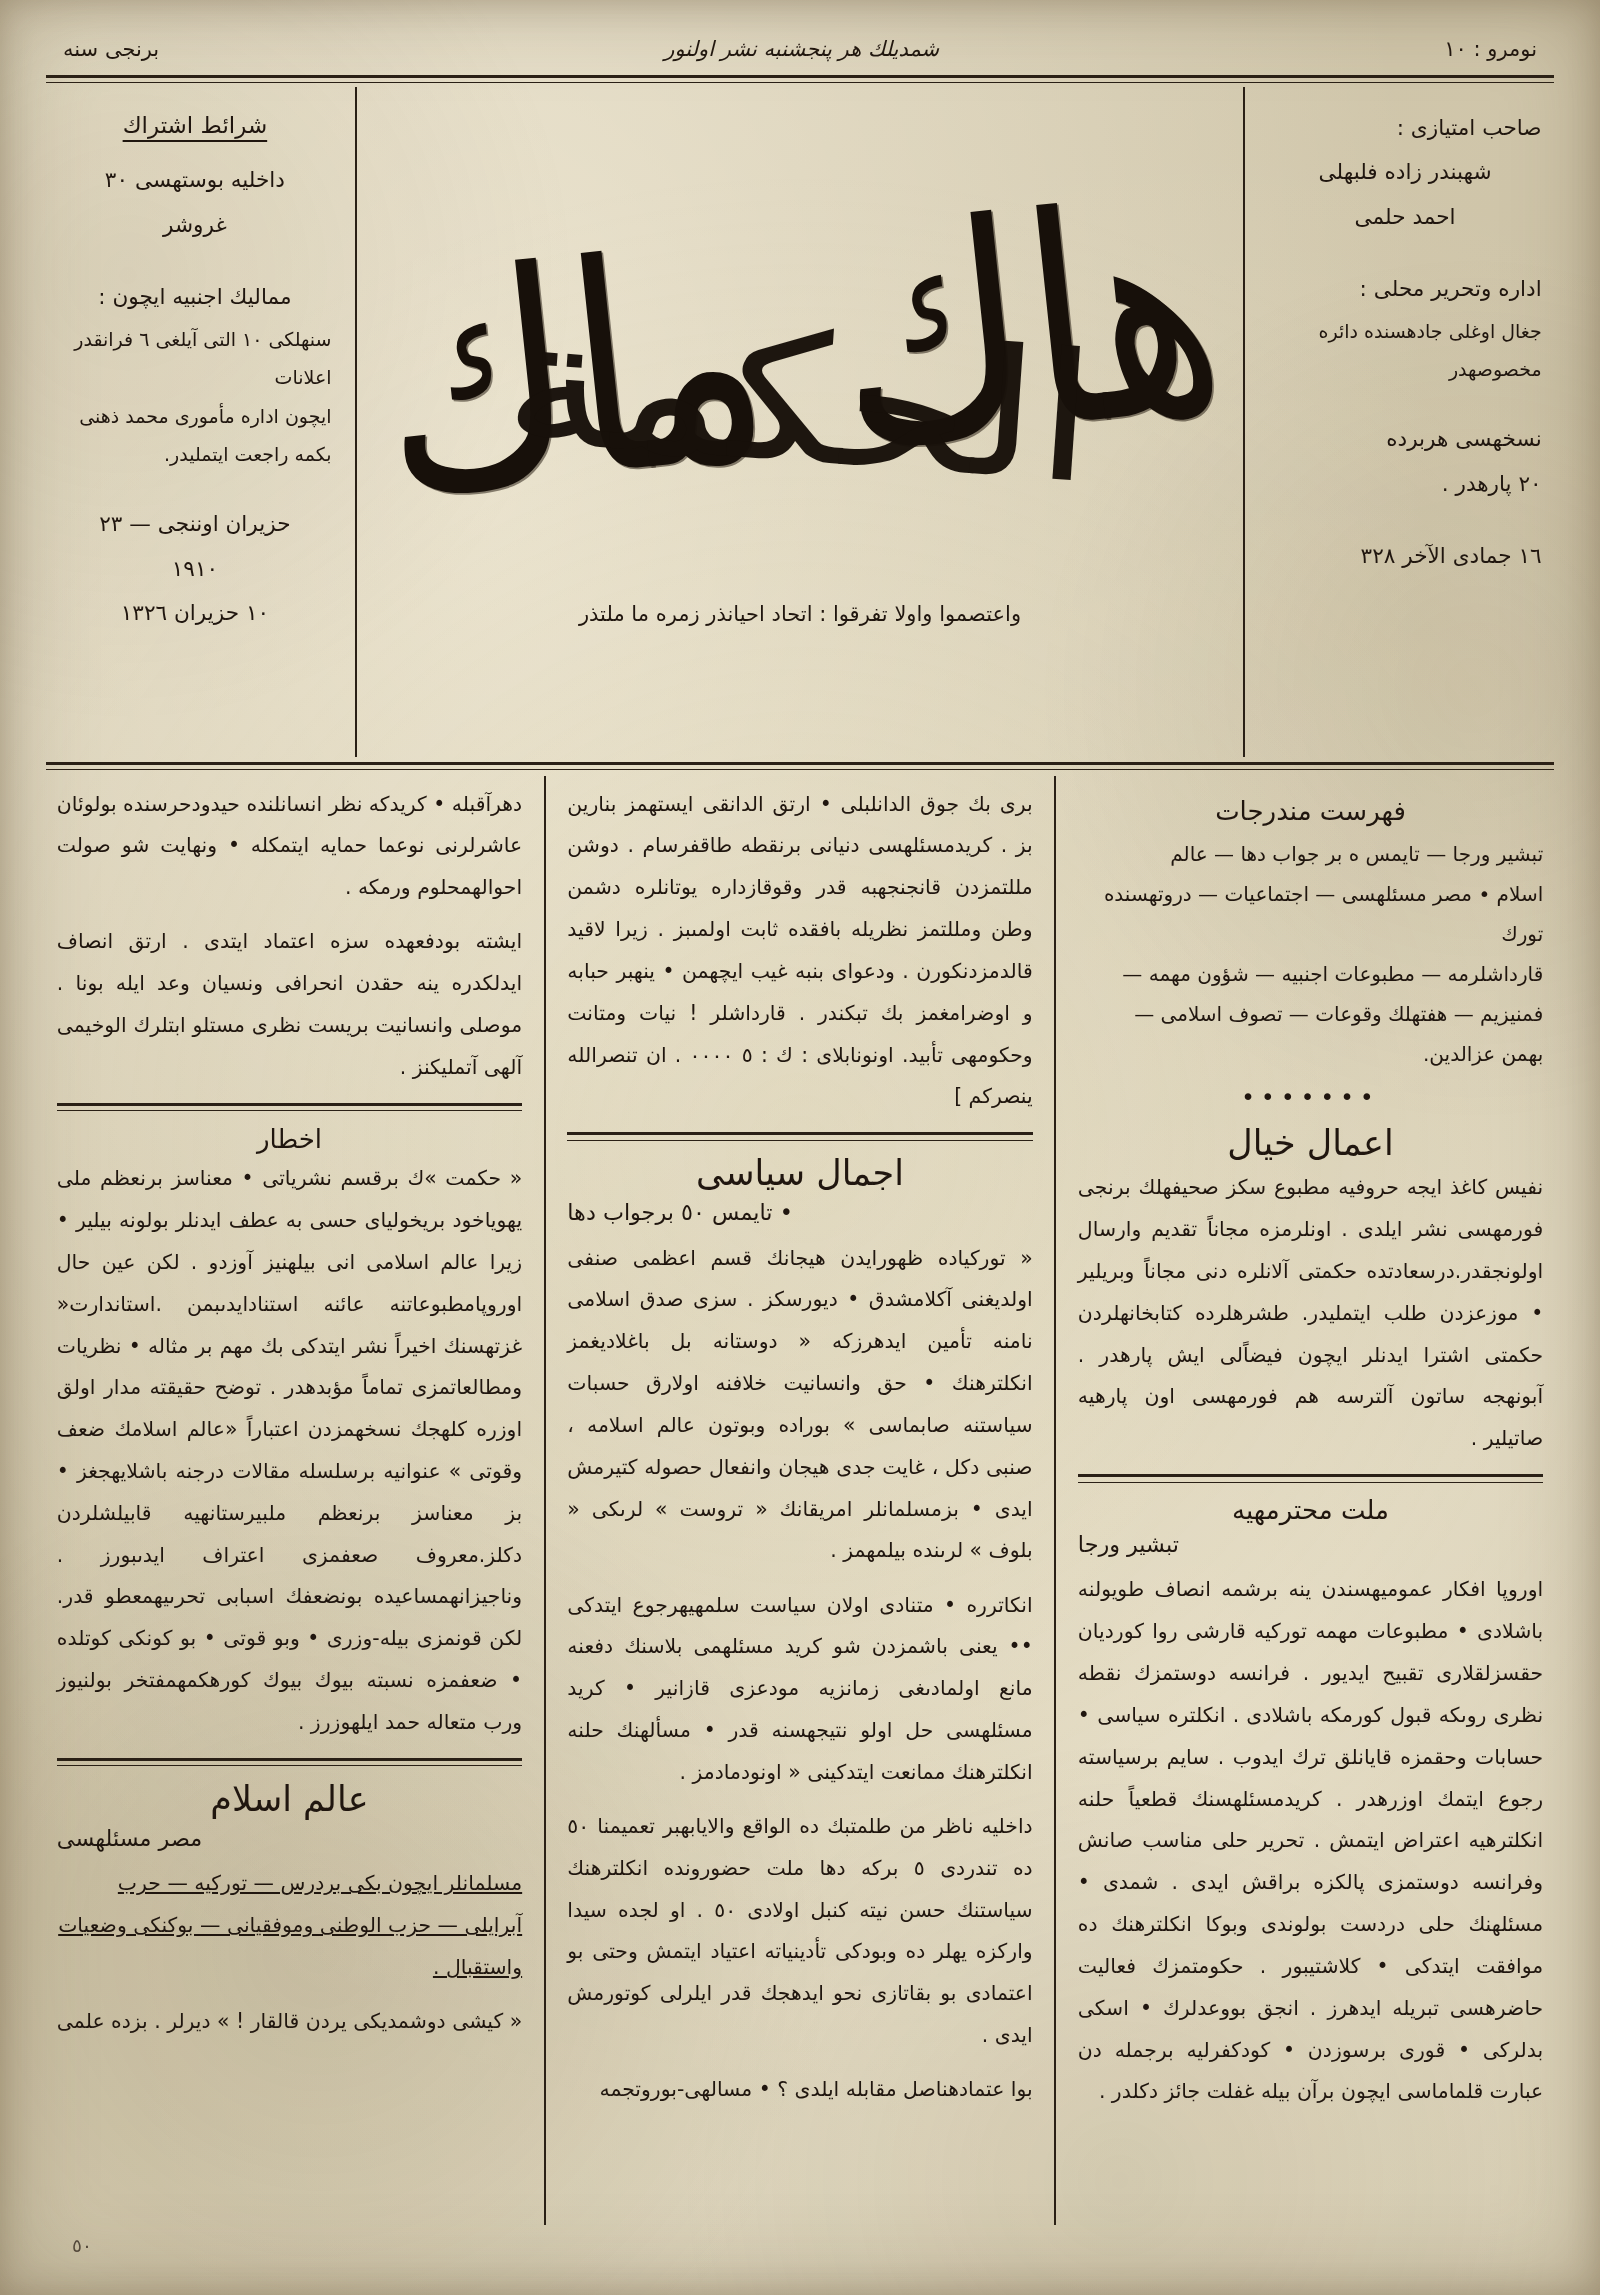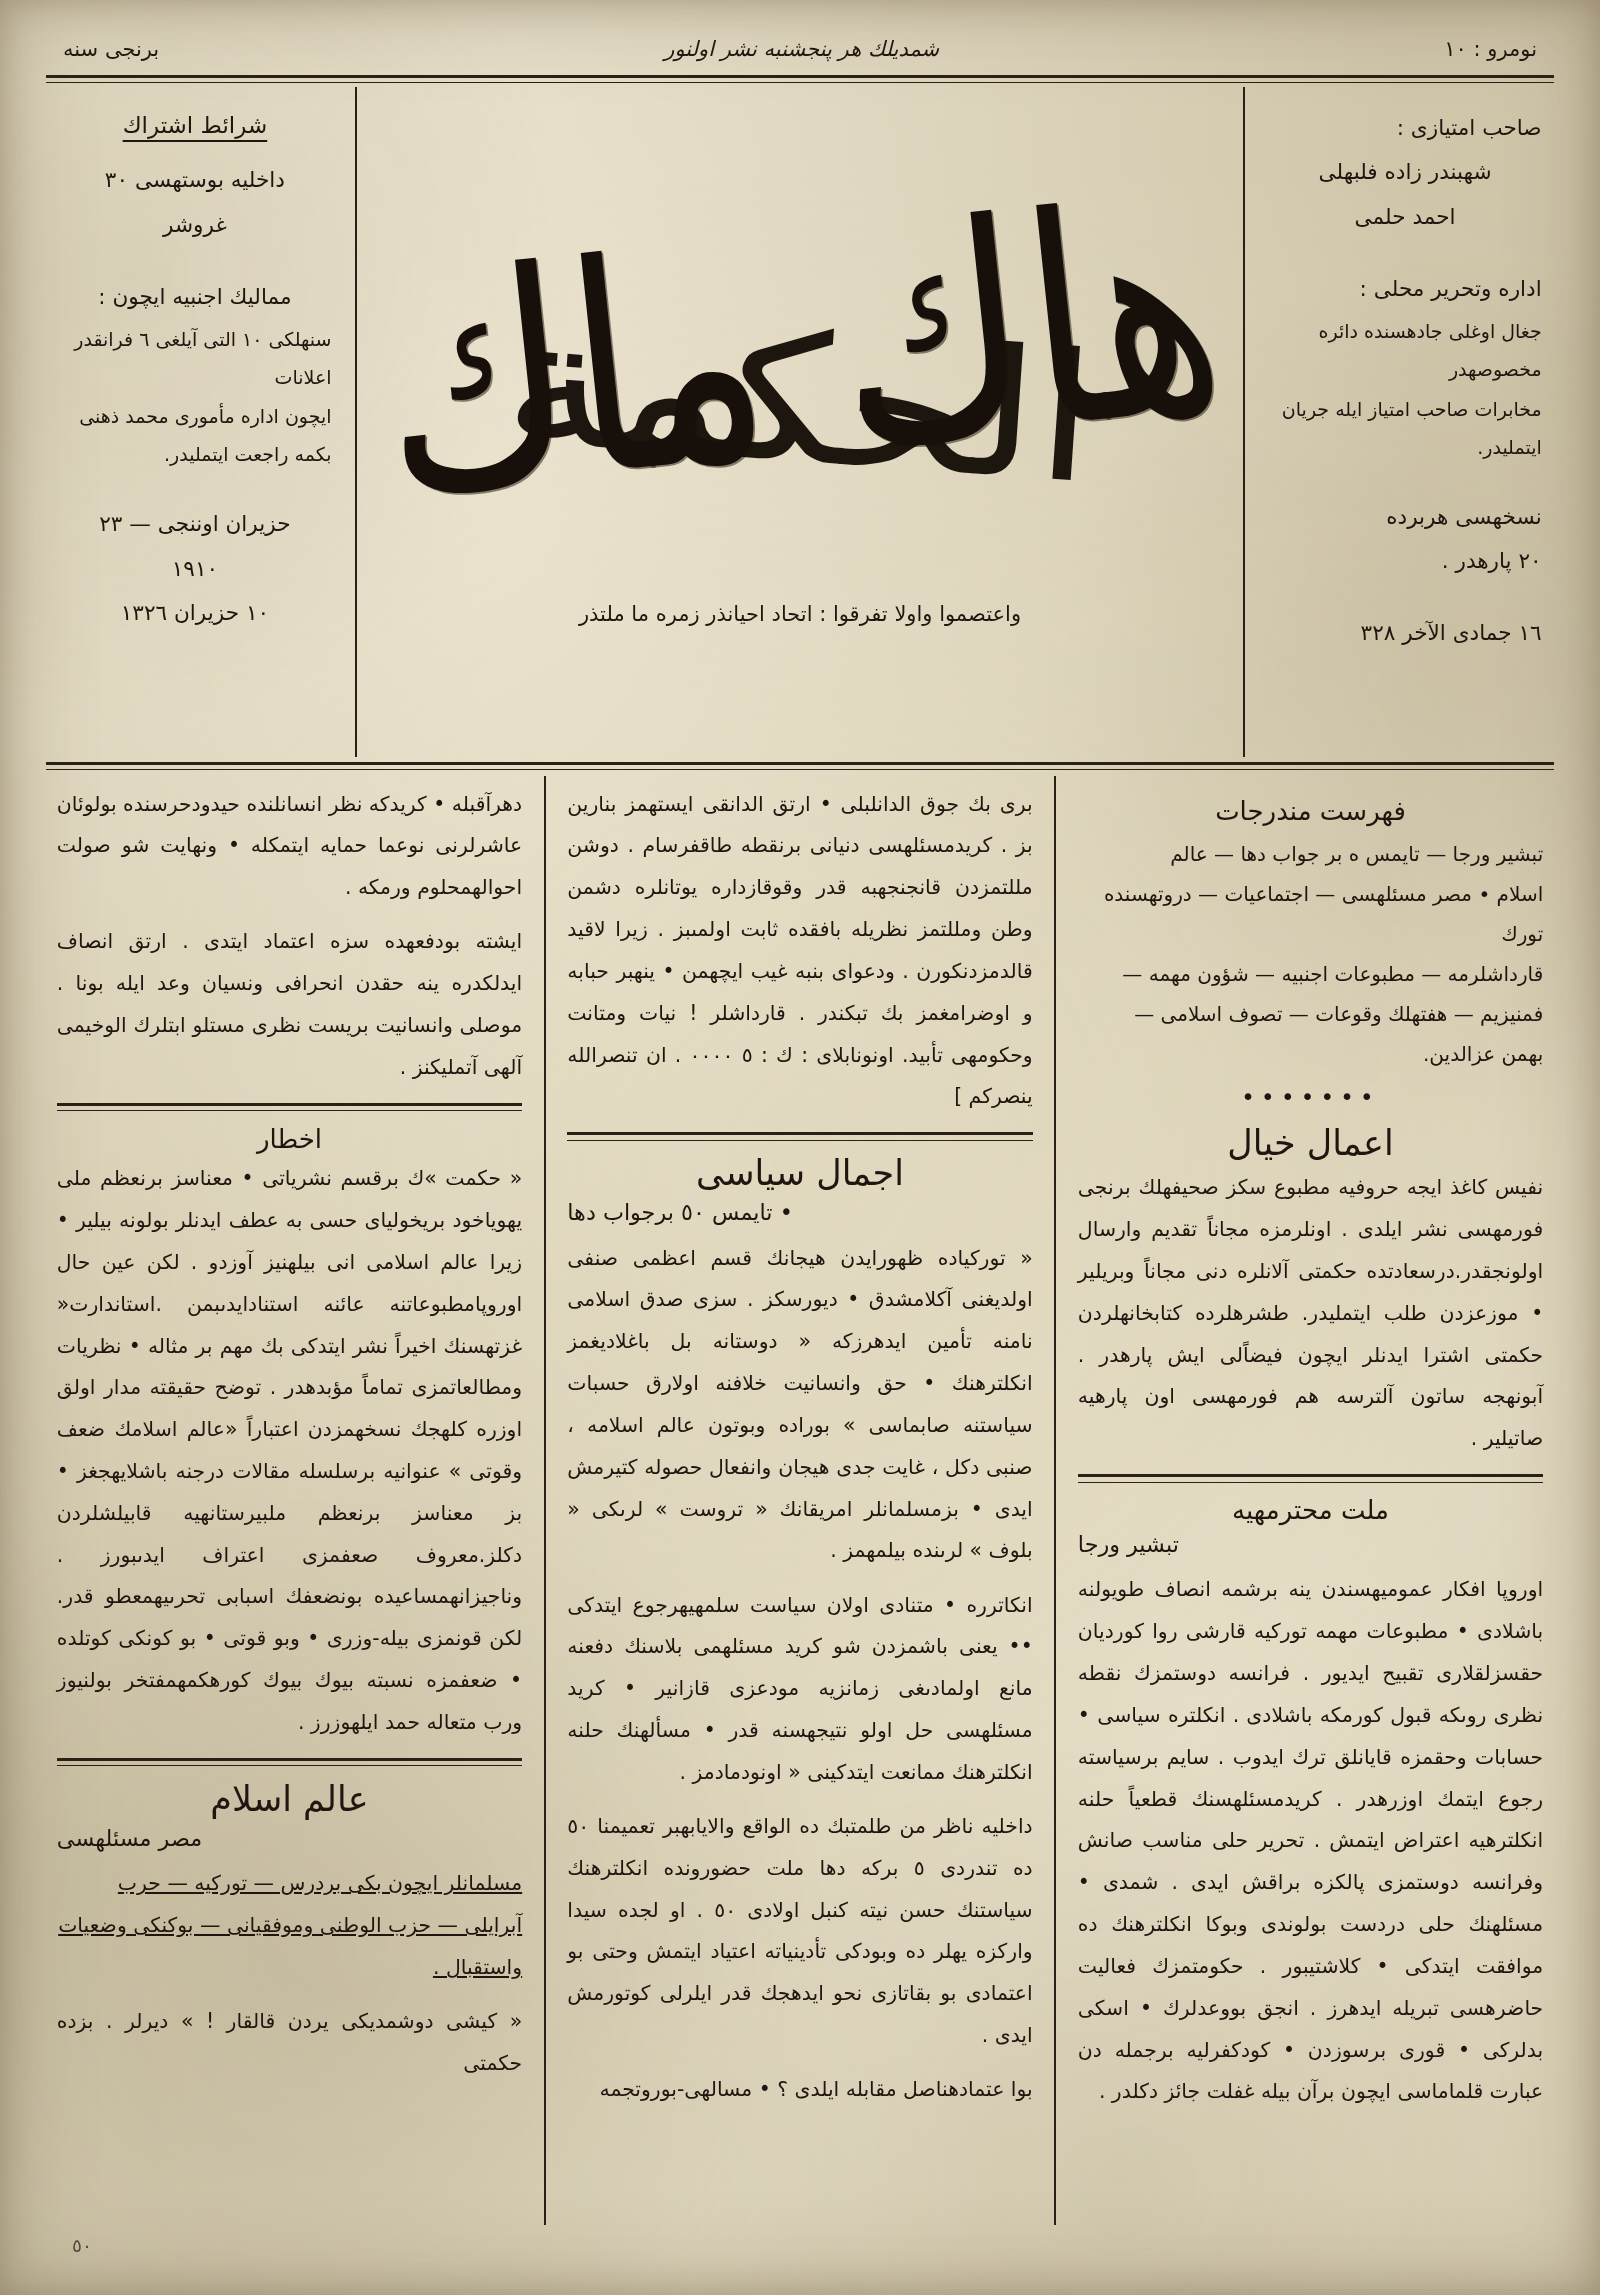--- a/index.html
+++ b/index.html
@@ -156,21 +156,20 @@
 
     <div class="topgrid">
 
       <div class="panel">
         <div class="p-line right">صاحب امتيازى :</div>
         <div class="p-line">شهبندر زاده فلبهلى</div>
         <div class="p-line">احمد حلمى</div>
         <div class="p-space"></div>
         <div class="p-line right">اداره وتحرير محلى :</div>
         <div class="p-line right small">جغال اوغلى جادهسنده دائره مخصوصهدر</div>
-        <div class="p-line right small">مخابرات صاحب امتياز ايله جريان ايتمليدر.</div>
         <div class="p-space"></div>
         <div class="p-line right">نسخهسى هربرده</div>
         <div class="p-line right">٢٠ پارهدر .</div>
         <div class="p-space"></div>
         <div class="p-line right">١٦ جمادى الآخر ٣٢٨</div>
       </div>
 
       <div class="vdiv"></div>
 
       <div class="panel center">
@@ -245,21 +244,21 @@
         <p class="txt">ايشته بودفعهده سزه اعتماد ايتدى . ارتق انصاف ايدلكدره ينه حقدن انحرافى ونسيان وعد ايله بونا . موصلى وانسانيت بريست نظرى مستلو ابتلرك الوخيمى آلهى آتمليكنز .</p>
         <div class="sec-rule"></div>
         <div class="sec-rule thin"></div>
         <div class="headline">اخطار</div>
         <p class="txt">« حكمت »ك برقسم نشرياتى • معناسز برنعظم ملى يهوياخود بريخولياى حسى به عطف ايدنلر بولونه بيلير • زيرا عالم اسلامى انى بيلهنيز آوزدو . لكن عين حال اوروپامطبوعاتنه عائنه استنادايدىبمن .استاندارت« غزتهسنك اخيراً نشر ايتدكى بك مهم بر مثاله • نظريات ومطالعاتمزى تماماً مؤبدهدر . توضح حقيقته مدار اولق اوزره كلهجك نسخهمزدن اعتباراً «عالم اسلامك ضعف وقوتى » عنوانيه برسلسله مقالات درجنه باشلايهجغز • بز معناسز برنعظم ملبيرستانهيه قابيلشلردن دكلز.معروف صعفمزى اعتراف ايدىبورز . وناجيزانهمساعيده بونضعفك اسبابى تحرىيهمعطو قدر. لكن قونمزى بيله-وزرى • وبو قوتى • بو كونكى كوتلده • ضعفمزه نسبته بيوك بيوك كورهكمهمفتخر بولنيوز ورب متعاله حمد ايلهوزرز .</p>
         <div class="sec-rule"></div>
         <div class="sec-rule thin"></div>
         <div class="headline big">عالم اسلام</div>
         <div class="subhead">مصر مسئلهسى</div>
         <p class="txt center">مسلمانلر ايچون بكى بردرس — توركيه — حرب آبرايلى — حزب الوطنى وموفقيانى — بوكنكى وضعيات واستقبال .</p>
-        <p class="txt">« كيشى دوشمديكى يردن قالقار ! » ديرلر . بزده حكمتى</p>
+        <p class="txt">« كيشى دوشمديكى يردن قالقار ! » ديرلر . بزده علمى</p>
       </div>
     </div>
 
     <div class="corner-mark">٥٠</div>
   </div>
 
   <div id="edge"></div>
 </div>
 
 

